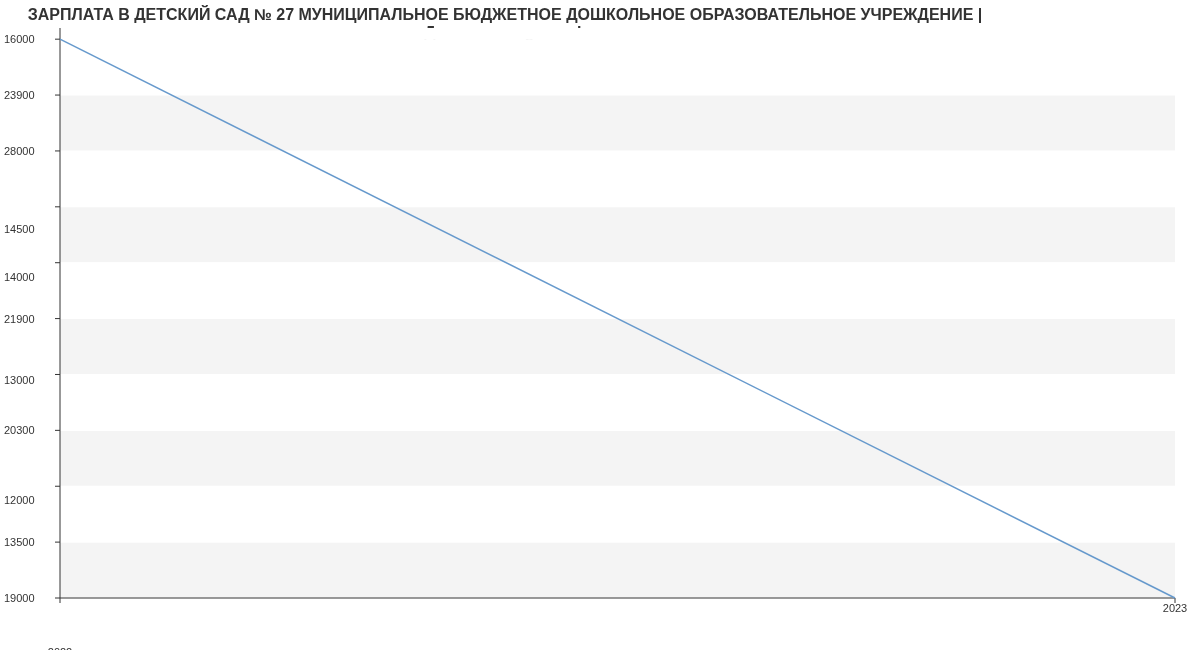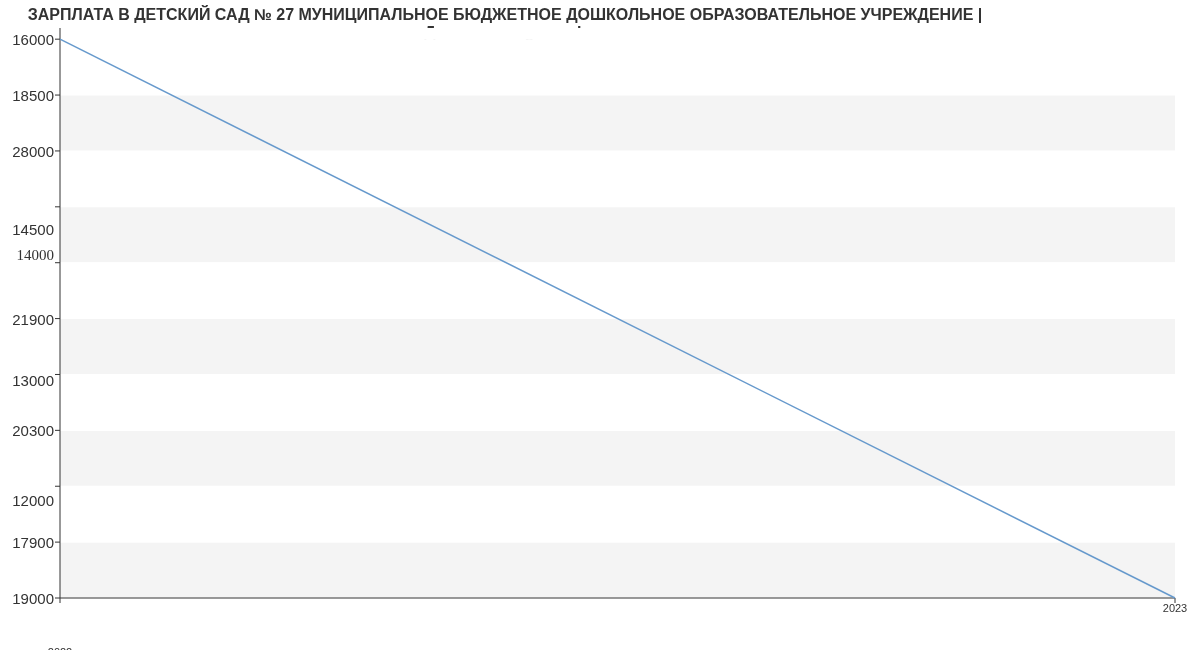--- a/index.html
+++ b/index.html
@@ -30,22 +30,21 @@
   }
   .plot-area svg {
     position: absolute;
     left: 0;
     top: 0;
   }
   .y-tick-label {
     position: absolute;
     right: 1146px;
     width: 50px;
-    text-align: right;
-    font-size: 15px;
+    font-size: 11px;
     color: #333;
     transform: translateY(-50%);
   }
   .x-tick-label {
     position: absolute;
     top: 602px;
     font-size: 11px;
     color: #333;
     transform: translateX(-50%);
   }
@@ -92,24 +91,24 @@
       <line x1="-5" y1="122.94117647058823" x2="0" y2="122.94117647058823" stroke="#333" stroke-width="1"></line>
       <line x1="-5" y1="67.05882352941177" x2="0" y2="67.05882352941177" stroke="#333" stroke-width="1"></line>
       <line x1="-5" y1="11.176470588235361" x2="0" y2="11.176470588235361" stroke="#333" stroke-width="1"></line>
       <line x1="0" y1="570" x2="0" y2="575" stroke="#333" stroke-width="1"></line>
       <line x1="1115" y1="570" x2="1115" y2="575" stroke="#333" stroke-width="1"></line>
       <path d="M0,11.176470588235361 L1115,570 " fill="none" stroke="#6699cc" stroke-width="1.5"></path>
     </svg>
 </div>
 
 <div class="y-tick-label" style="top: 598px;">19000</div>
-<div class="y-tick-label" style="top: 542.118px;">17900</div>
+<div class="y-tick-label" style="top: 542.118px;">13500</div>
 <div class="y-tick-label" style="top: 500px;">12000</div>
 <div class="y-tick-label" style="top: 430.353px;">20300</div>
 <div class="y-tick-label" style="top: 374.471px; margin-top: 6px;">13000</div>
 <div class="y-tick-label" style="top: 318.588px;">21900</div>
-<div class="y-tick-label" style="top: 255px; font-family: Liberation Serif, serif;">14000</div>
+<div class="y-tick-label" style="top: 277px;">14000</div>
 <div class="y-tick-label" style="top: 206.824px; margin-top: 22px;">14500</div>
 <div class="y-tick-label" style="top: 150.941px;">28000</div>
-<div class="y-tick-label" style="top: 95.0588px;">18500</div>
+<div class="y-tick-label" style="top: 95.0588px;">23900</div>
 <div class="y-tick-label" style="top: 39.1765px;">16000</div>
 <div class="x-tick-label" style="left: 60px; margin-top: 44px;">2022</div>
 <div class="x-tick-label" style="left: 1175px;">2023</div>
 
 </body></html>

